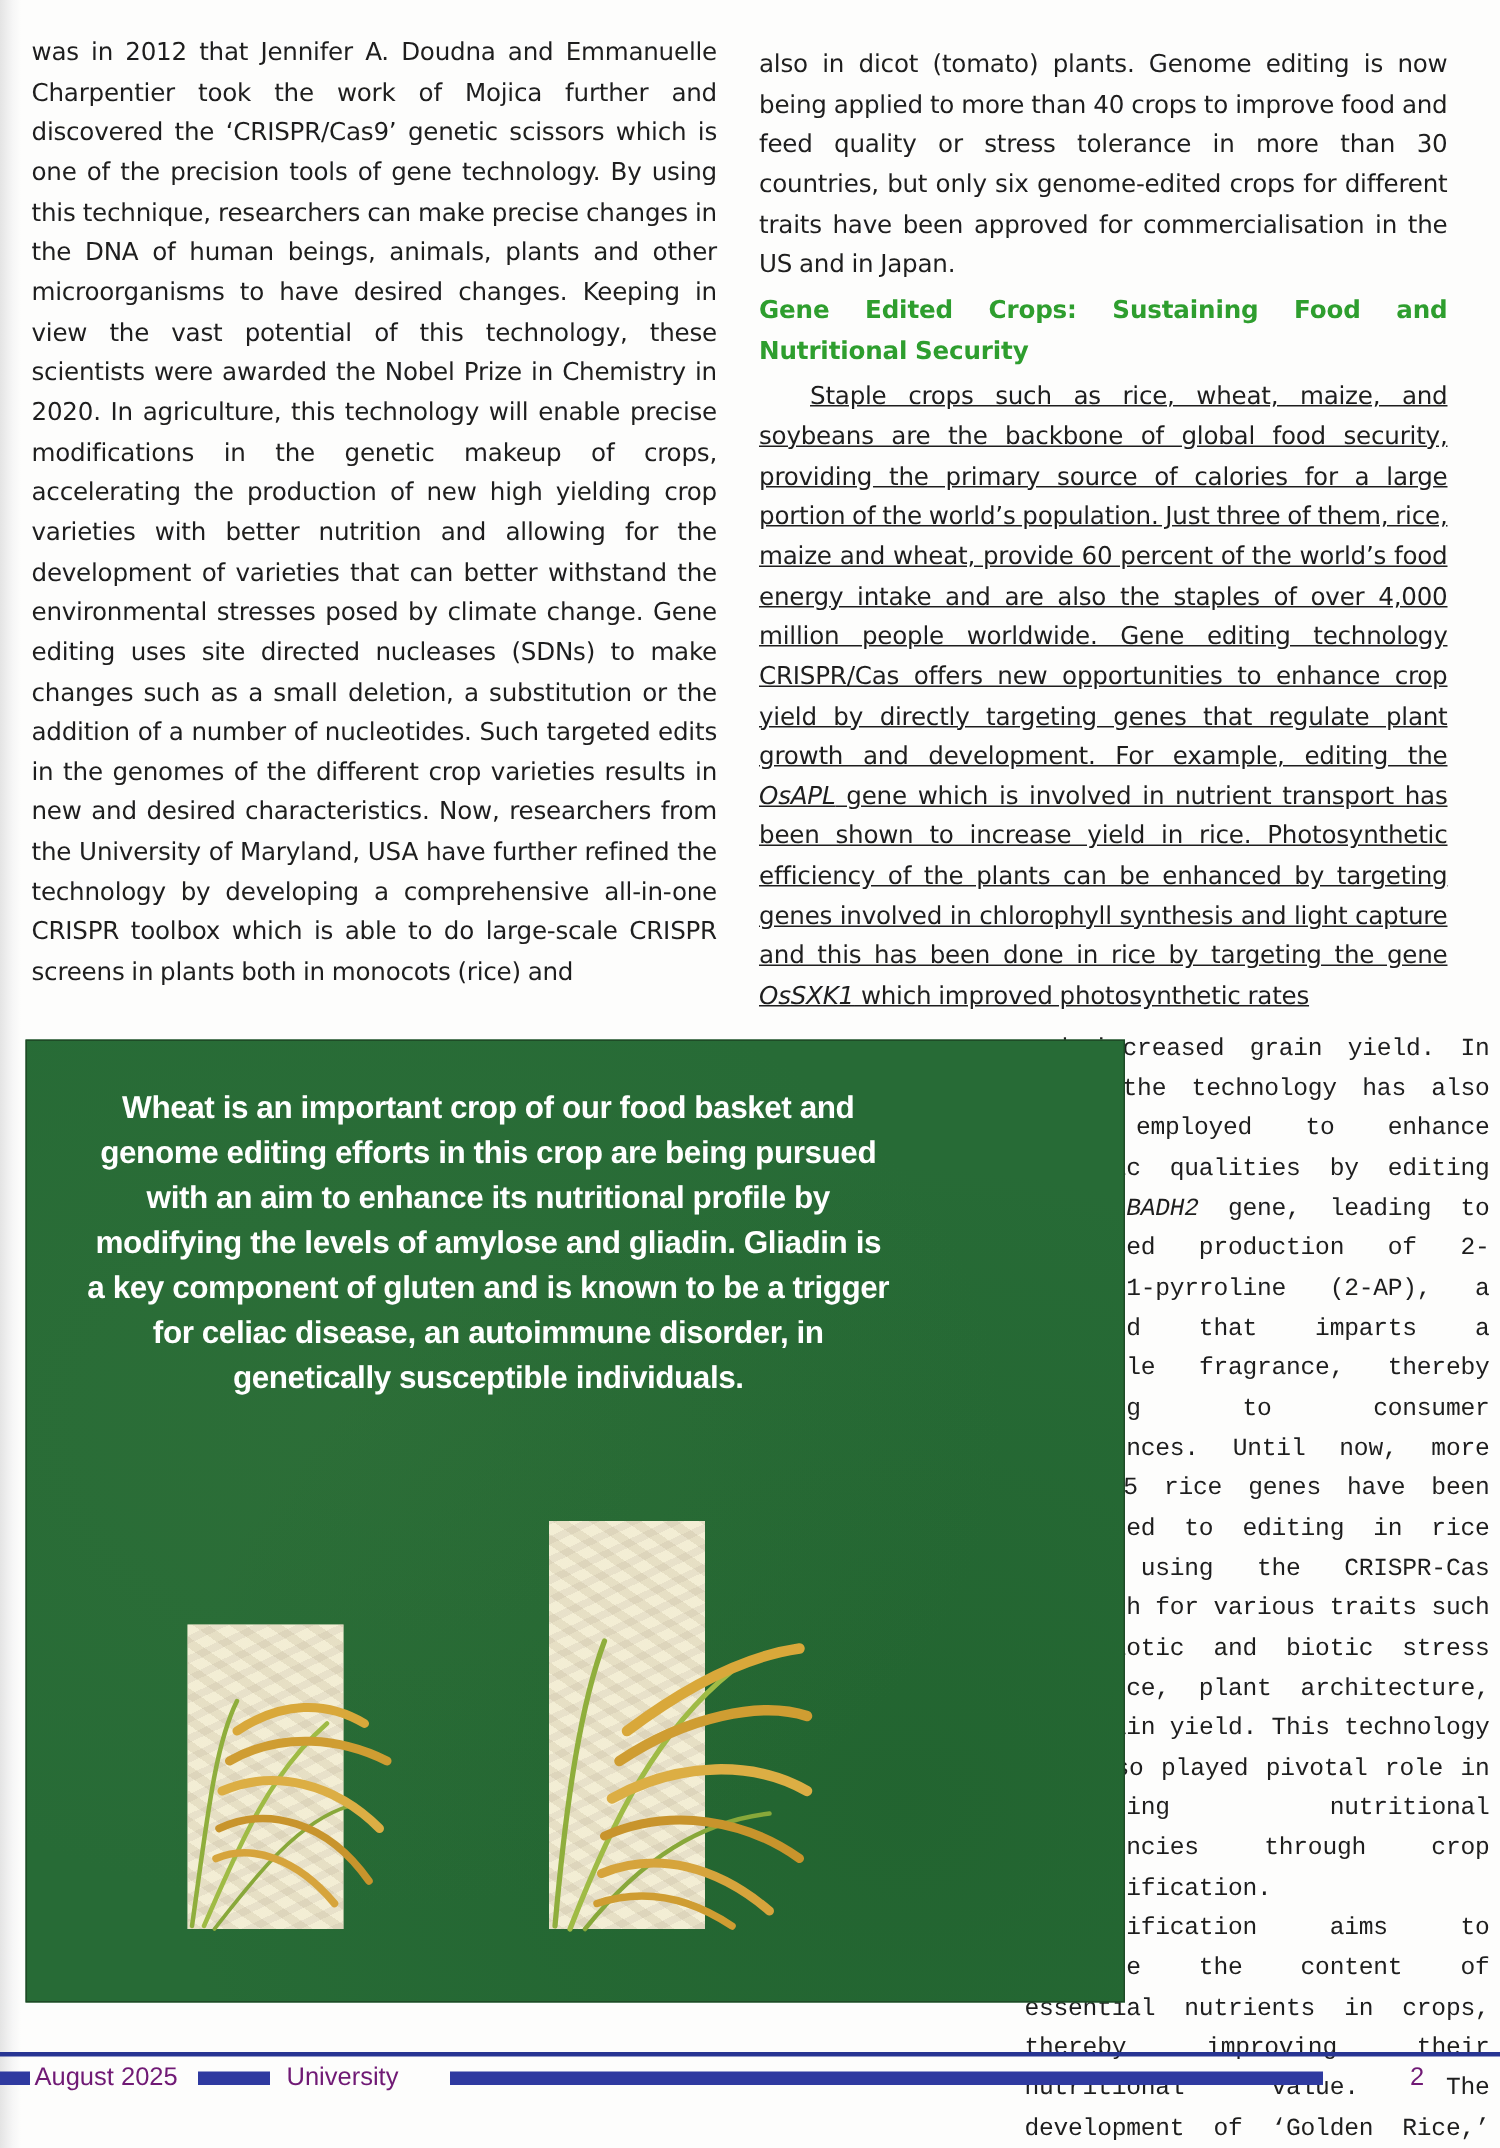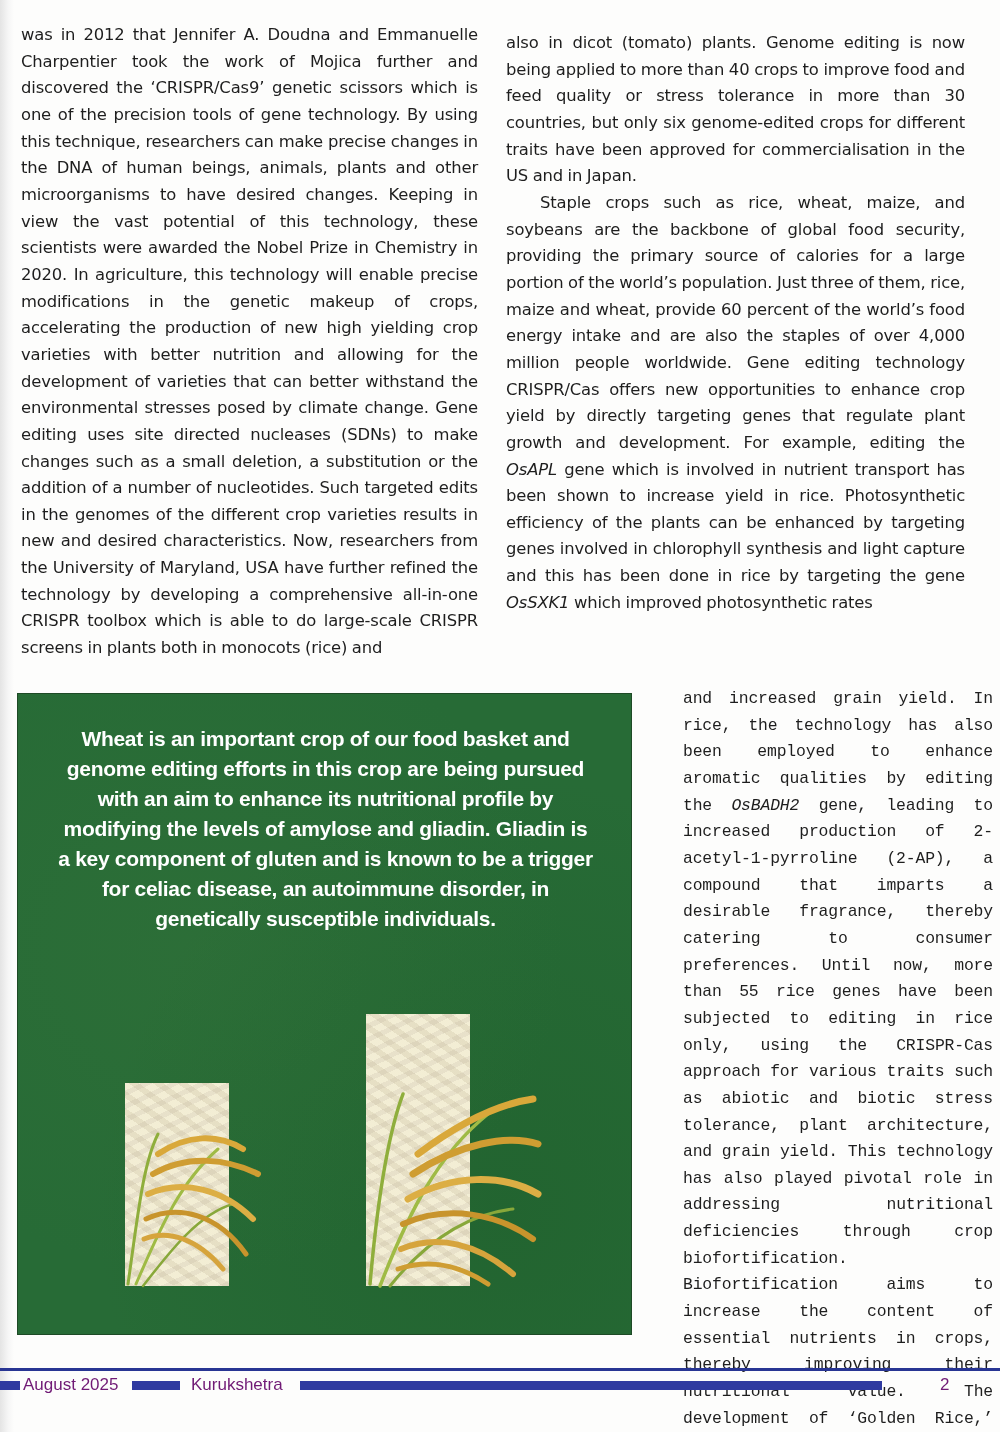--- a/index.html
+++ b/index.html
@@ -16,29 +16,29 @@
   .col {
     position:absolute;
     font-size:16.4px; line-height:26.65px;
     text-align:justify; letter-spacing:-0.15px;
     word-spacing:-0.5px;
   }
   .col p { margin:0; }
   #left-col { left:21px; top:22px; width:457px; }
   #right-col-top { left:506px; top:30px; width:459px; }
   #right-col-wrap { left:683px; top:686px; width:310px;font-family:Liberation Mono, monospace; }
-  .indent { text-indent:34px; }
+  .indent { text-indent:34px;text-decoration:underline; }
   em { font-style:italic; }
   h2.section-heading {
     margin:0; font-size:16.4px; font-weight:bold; line-height:26.65px;
     color:#2e9e2e; text-align:justify; letter-spacing:-0.1px;
     padding-top:4px; padding-bottom:4px;
   }
   .green-box {
-    position:absolute; left:17px; top:693px; width:615px; height:642px;
+    position:absolute; left:17px; top:693px; width:733px; height:642px;
     background:
       radial-gradient(ellipse at 30% 40%, rgba(60,120,60,0.25), transparent 60%),
       radial-gradient(ellipse at 80% 80%, rgba(20,80,30,0.25), transparent 60%),
       #276b36;
     border:1px solid #1e4a26;
     box-sizing:border-box;
   }
   .box-text {
     position:absolute; left:40px; top:30px; width:535px;
     color:#fff; text-align:center;
@@ -71,20 +71,21 @@
 <body>
 
 <div class="page-edge"></div>
 
 <div class="col" id="left-col">
   <p>was in 2012 that Jennifer A. Doudna and Emmanuelle Charpentier took the work of Mojica further and discovered the ‘CRISPR/Cas9’ genetic scissors which is one of the precision tools of gene technology. By using this technique, researchers can make precise changes in the DNA of human beings, animals, plants and other microorganisms to have desired changes. Keeping in view the vast potential of this technology, these scientists were awarded the Nobel Prize in Chemistry in 2020. In agriculture, this technology will enable precise modifications in the genetic makeup of crops, accelerating the production of new high yielding crop varieties with better nutrition and allowing for the development of varieties that can better withstand the environmental stresses posed by climate change. Gene editing uses site directed nucleases (SDNs) to make changes such as a small deletion, a substitution or the addition of a number of nucleotides. Such targeted edits in the genomes of the different crop varieties results in new and desired characteristics. Now, researchers from the University of Maryland, USA have further refined the technology by developing a comprehensive all-in-one CRISPR toolbox which is able to do large-scale CRISPR screens in plants both in monocots (rice) and</p>
 </div>
 
 <div class="col" id="right-col-top">
   <p>also in dicot (tomato) plants. Genome editing is now being applied to more than 40 crops to improve food and feed quality or stress tolerance in more than 30 countries, but only six genome-edited crops for different traits have been approved for commercialisation in the US and in Japan.</p>
+  <h2 class="section-heading">Gene Edited Crops: Sustaining Food and Nutritional Security</h2>
   <p class="indent"><span>Staple crops such as rice, wheat, maize, and soybeans are the backbone of global food security, providing the primary source of calories for a large portion of the world’s population. Just three of them, rice, maize and wheat, provide 60 percent of the world’s food energy intake and are also the staples of over 4,000 million people worldwide. Gene editing technology CRISPR/Cas offers new opportunities to enhance crop yield by directly targeting genes that regulate plant growth and development. For example, editing the </span><em>OsAPL</em><span> gene which is involved in nutrient transport has been shown to increase yield in rice. Photosynthetic efficiency of the plants can be enhanced by targeting genes involved in chlorophyll synthesis and light capture and this has been done in rice by targeting the gene </span><em>OsSXK1</em><span> which improved photosynthetic rates</span></p>
 </div>
 
 <div class="col" id="right-col-wrap">
   <p><span>and increased grain yield. In rice, the technology has also been employed to enhance aromatic qualities by editing the </span><em>OsBADH2</em><span> gene, leading to increased production of 2-acetyl-1-pyrroline (2-AP), a compound that imparts a desirable fragrance, thereby catering to consumer preferences. Until now, more than 55 rice genes have been subjected to editing in rice only, using the CRISPR-Cas approach for various traits such as abiotic and biotic stress tolerance, plant architecture, and grain yield. This technology has also played pivotal role in addressing nutritional deficiencies through crop biofortification. Biofortification aims to increase the content of essential nutrients in crops, thereby improving their nutritional value. The development of ‘Golden Rice,’ which contains higher levels of beta-carotene, was accomplished</span></p>
 </div>
 
 <div class="green-box">
   <div class="box-text">Wheat is an important crop of our food basket and genome editing efforts in this crop are being pursued with an aim to enhance its nutritional profile by modifying the levels of amylose and gliadin. Gliadin is a key component of gluten and is known to be a trigger for celiac disease, an autoimmune disorder, in genetically susceptible individuals.</div>
 
@@ -114,16 +115,16 @@
       <path d="M380 575 C410 565,440 570,470 590" stroke="#cf9d32" stroke-width="5"></path>
     </g>
   </svg>
 </div>
 
 <div class="footer-rule-top"></div>
 <div class="footer">
   <div class="bar" style="left:0;width:20px;"></div>
   <div class="txt" style="left:23px;">August 2025</div>
   <div class="bar" style="left:132px;width:48px;"></div>
-  <div class="txt" style="left:191px;">Kurukshetra</div>
+  <div class="txt" style="left:191px;">University</div>
   <div class="bar" style="left:300px;width:582px;"></div>
   <div class="txt" style="left:940px;">2</div>
 </div>
 
 </body></html>

